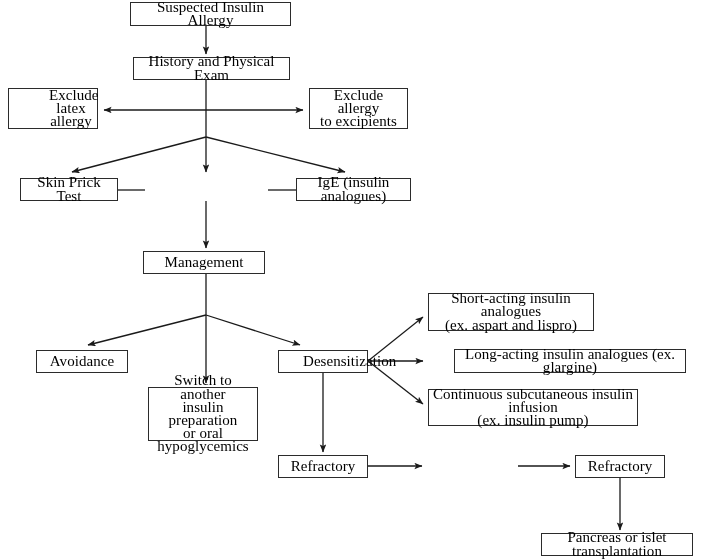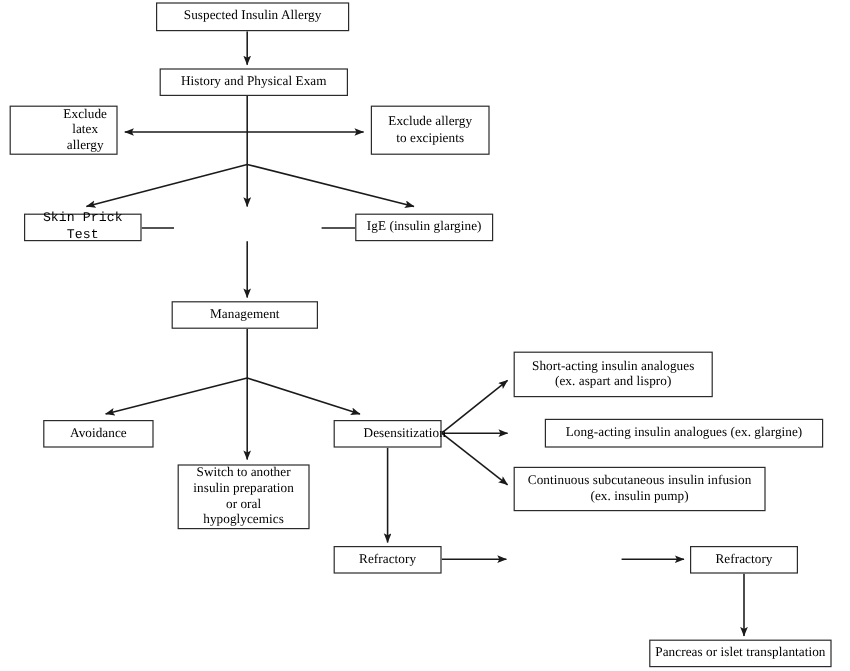--- a/index.html
+++ b/index.html
@@ -25,21 +25,21 @@
   .node {
     position: absolute;
     box-sizing: border-box;
     border: 1.3px solid #2b2b2b;
     background: #ffffff;
     display: flex;
     align-items: center;
     justify-content: flex-start;
     text-align: center;
     color: #000000;
-    font-size: 11px;
+    font-size: 15px;
     line-height: 13.2px;
     letter-spacing: 0.05px;
     padding: 1px 4px;
     z-index: 2;
   }
   .node span {
     display: block;
     width: 100%;
   }
 </style>
@@ -97,25 +97,25 @@
     </div>
   <div class="node" style="left: 133px; top: 57px; width: 157px; height: 23px;">
       <span>History and Physical Exam</span>
     </div>
   <div class="node" style="left: 8px; top: 88px; width: 90px; height: 41px; padding-left: 40px;">
       <span>Exclude latex<br>allergy</span>
     </div>
   <div class="node" style="left: 309px; top: 88px; width: 99px; height: 41px;">
       <span>Exclude allergy<br>to excipients</span>
     </div>
-  <div class="node" style="left: 20px; top: 178px; width: 98px; height: 23px; font-family: Liberation Mono, monospace;">
+  <div class="node" style="left: 20px; top: 178px; width: 98px; height: 23px;">
       <span>Skin Prick Test</span>
     </div>
   <div class="node" style="left: 296px; top: 178px; width: 115px; height: 23px;">
-      <span>IgE (insulin glargine)</span>
+      <span>IgE (insulin analogues)</span>
     </div>
   <div class="node" style="left: 143px; top: 251px; width: 122px; height: 23px;">
       <span>Management</span>
     </div>
   <div class="node" style="left: 36px; top: 350px; width: 92px; height: 23px;">
       <span>Avoidance</span>
     </div>
   <div class="node" style="left: 148px; top: 387px; width: 110px; height: 54px;">
       <span>Switch to another<br>insulin preparation<br>or oral<br>hypoglycemics</span>
     </div>

